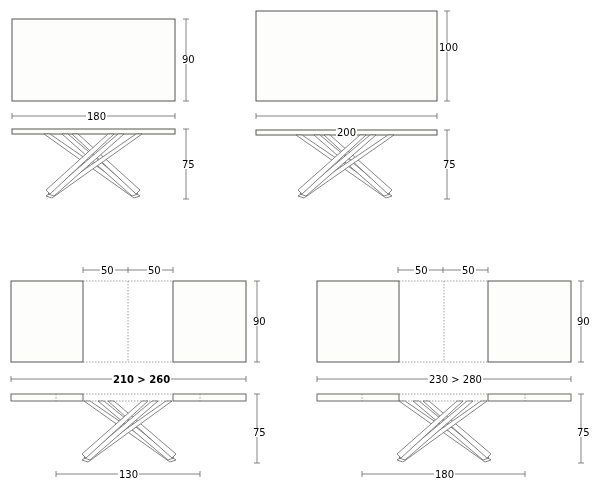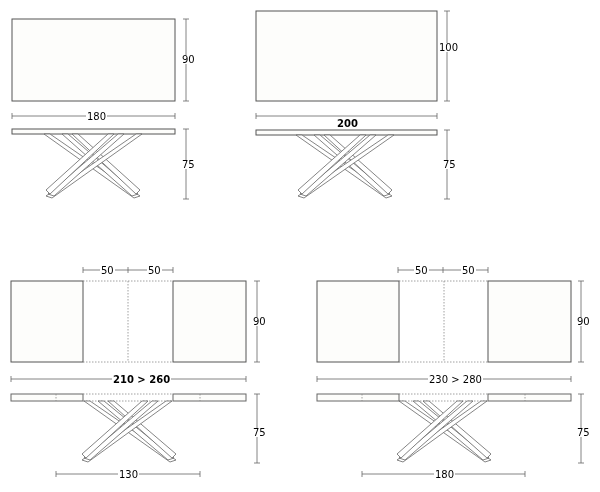--- a/index.html
+++ b/index.html
@@ -147,21 +147,21 @@
     <line class="dim" x1="362" y1="471" x2="362" y2="477"></line>
     <line class="dim" x1="525" y1="471" x2="525" y2="477"></line>
   </g>
 </svg>
 
 <span class="lbl" style="left:181px; top:55px;">90</span>
 <span class="lbl" style="left:86px; top:112px;">180</span>
 <span class="lbl" style="left:181px; top:160px;">75</span>
 
 <span class="lbl" style="left:438px; top:43px;">100</span>
-<span class="lbl" style="left:336px; top:119px;font-weight:bold;">200</span>
+<span class="lbl" style="left:336px; top:128px;">200</span>
 <span class="lbl" style="left:442px; top:160px;">75</span>
 
 <span class="lbl" style="left:100px; top:266px;">50</span>
 <span class="lbl" style="left:147px; top:266px;">50</span>
 <span class="lbl" style="left:252px; top:317px;">90</span>
 <span class="lbl" style="left:112px; top:375px;font-weight:bold;">210 &gt; 260</span>
 <span class="lbl" style="left:252px; top:428px;">75</span>
 <span class="lbl" style="left:118px; top:470px;">130</span>
 
 <span class="lbl" style="left:414px; top:266px;">50</span>

